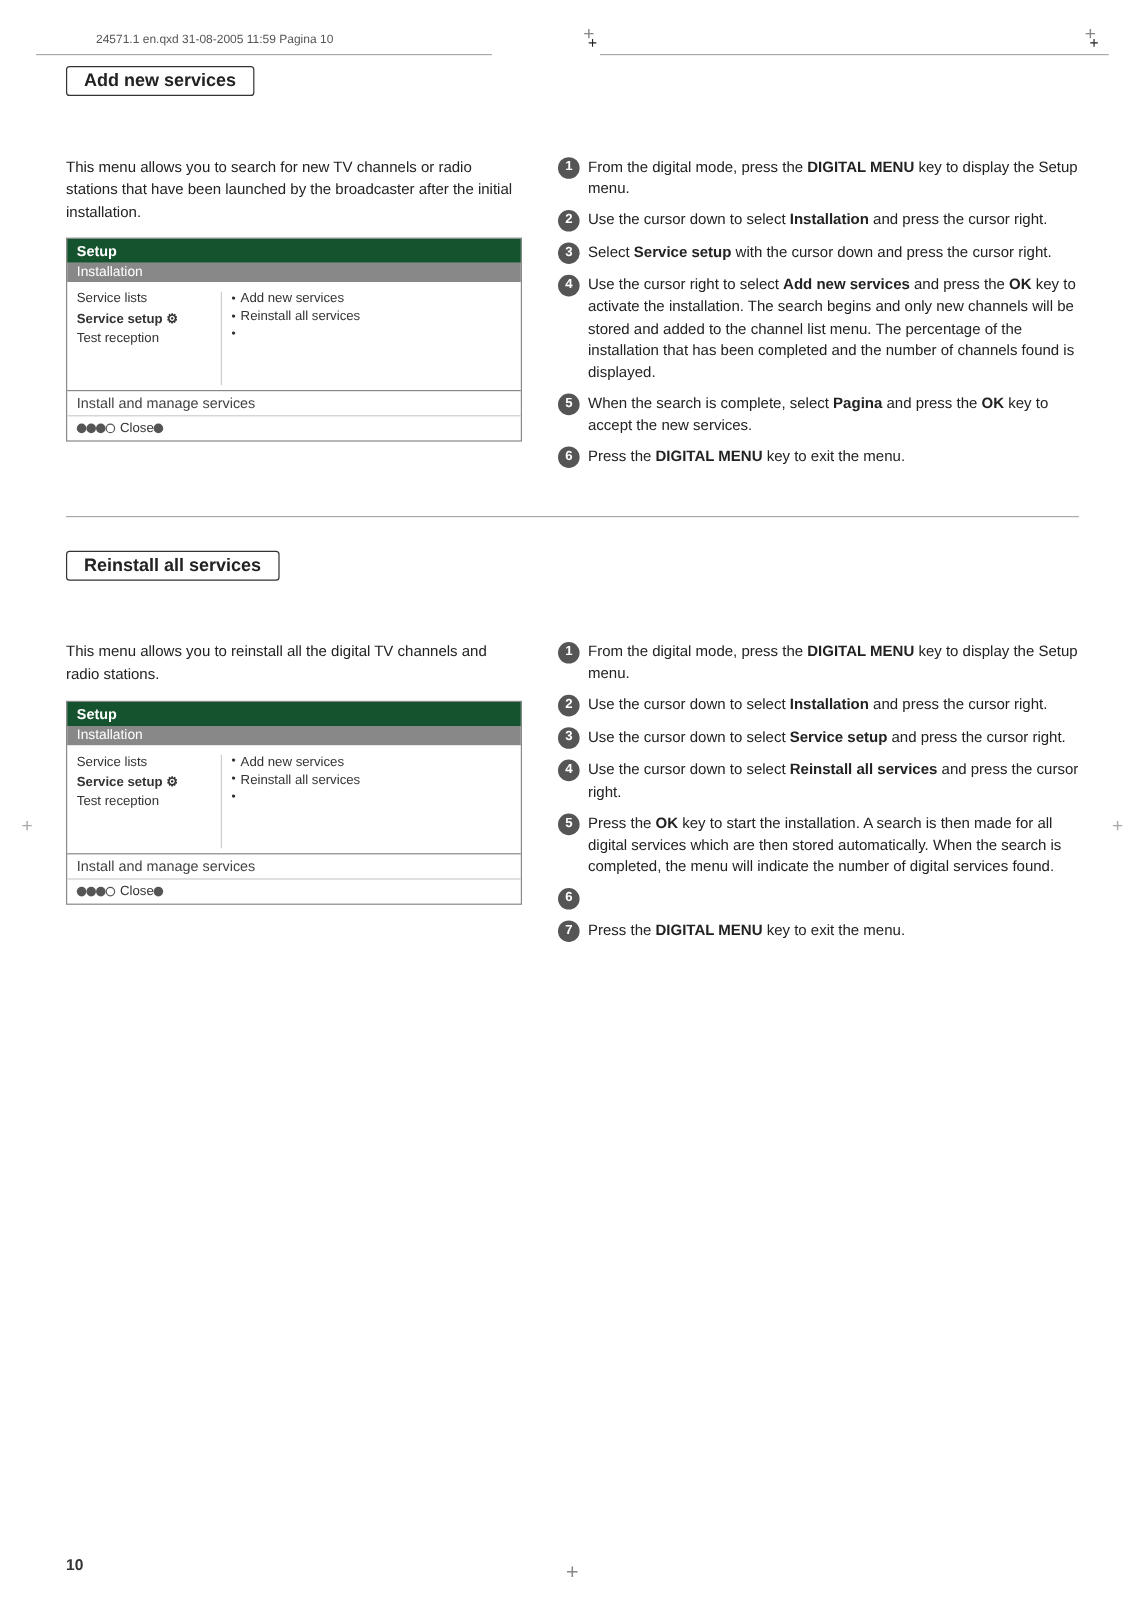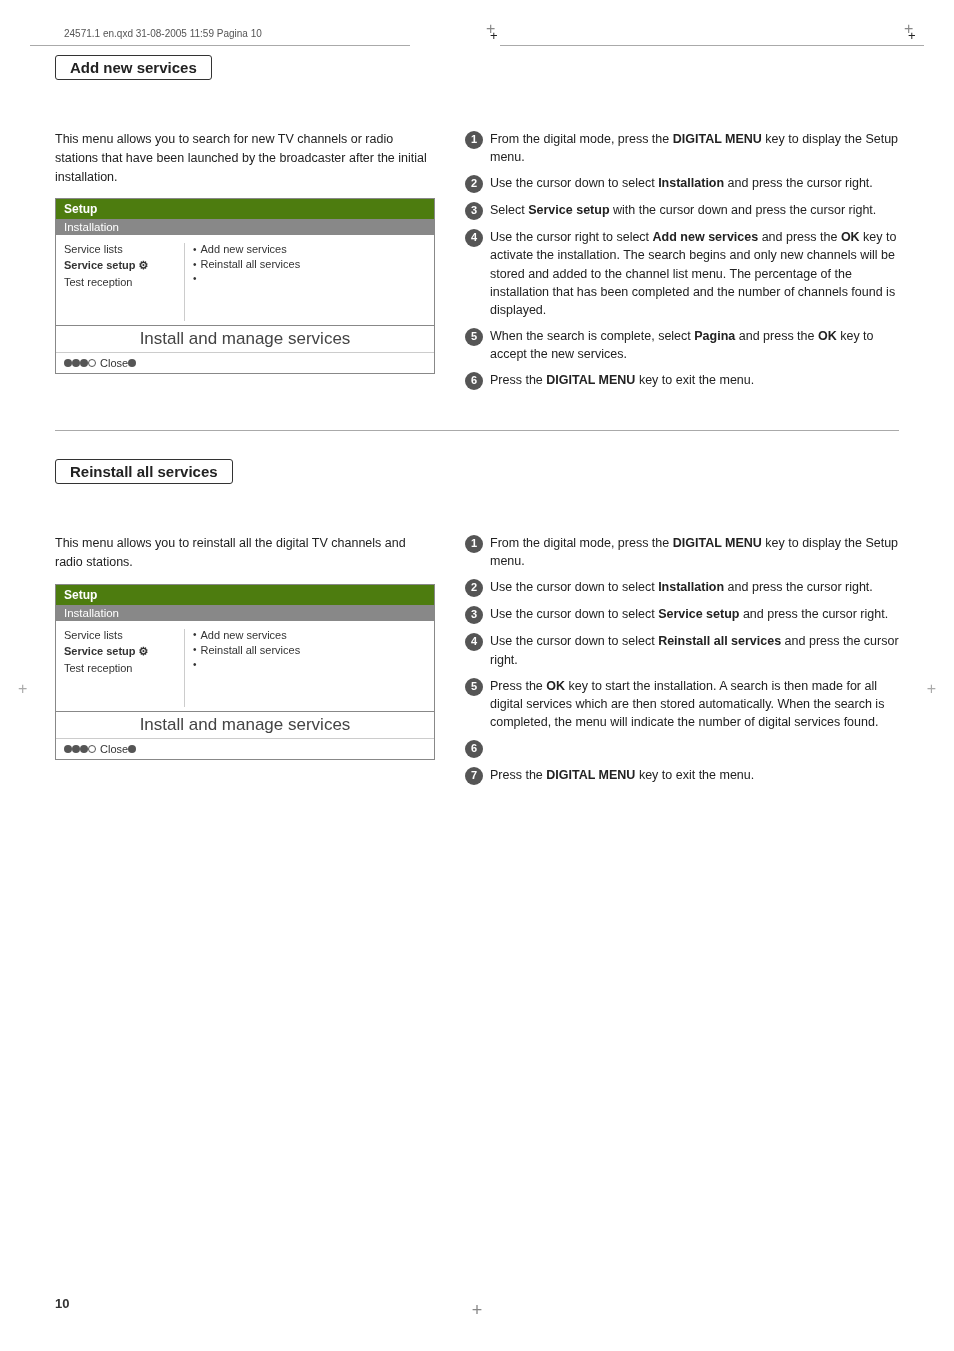--- a/index.html
+++ b/index.html
@@ -10,21 +10,21 @@
       font-family: Arial, Helvetica, sans-serif;
       font-size: 13px;
       color: #222;
       position: relative;
     }
 
     
     .page-meta {
       position: absolute;
       top: 28px;
-      left: 64px;
+      left: 80px;
       font-size: 10px;
       color: #555;
     }
 
     
     .crosshair {
       position: absolute;
       width: 16px;
       height: 16px;
     }
@@ -103,21 +103,21 @@
       color: #222;
     }
 
     
     .setup-box {
       border: 1px solid #888;
       background: #fff;
       font-size: 11.5px;
     }
     .setup-title {
-      background: #4d7c0f;
+      background: #14532d;
       color: #fff;
       padding: 3px 8px;
       font-size: 12px;
       font-weight: bold;
     }
     .setup-subtitle {
       background: #888;
       color: #fff;
       padding: 2px 8px;
       font-size: 11.5px;
@@ -156,23 +156,22 @@
       display: flex;
       align-items: center;
       gap: 4px;
     }
     .bullet {
       font-size: 10px;
     }
     .setup-footer {
       border-top: 1px solid #888;
       padding: 3px 8px;
-      font-size: 17px;
+      font-size: 12px;
       color: #444;
-      text-align: center;
     }
     .setup-nav {
       border-top: 1px solid #ccc;
       padding: 4px 8px;
       display: flex;
       align-items: center;
     }
     .nav-dot {
       width: 8px;
       height: 8px;

